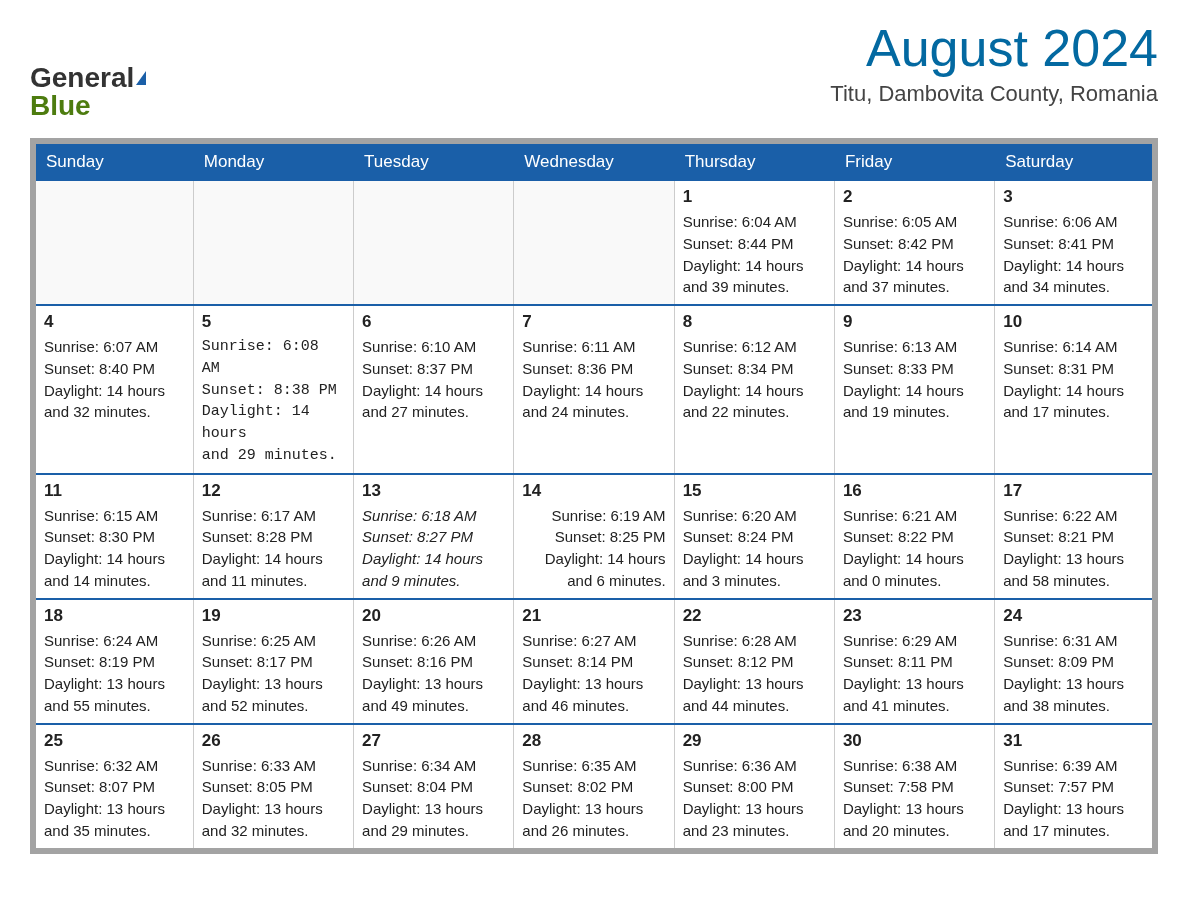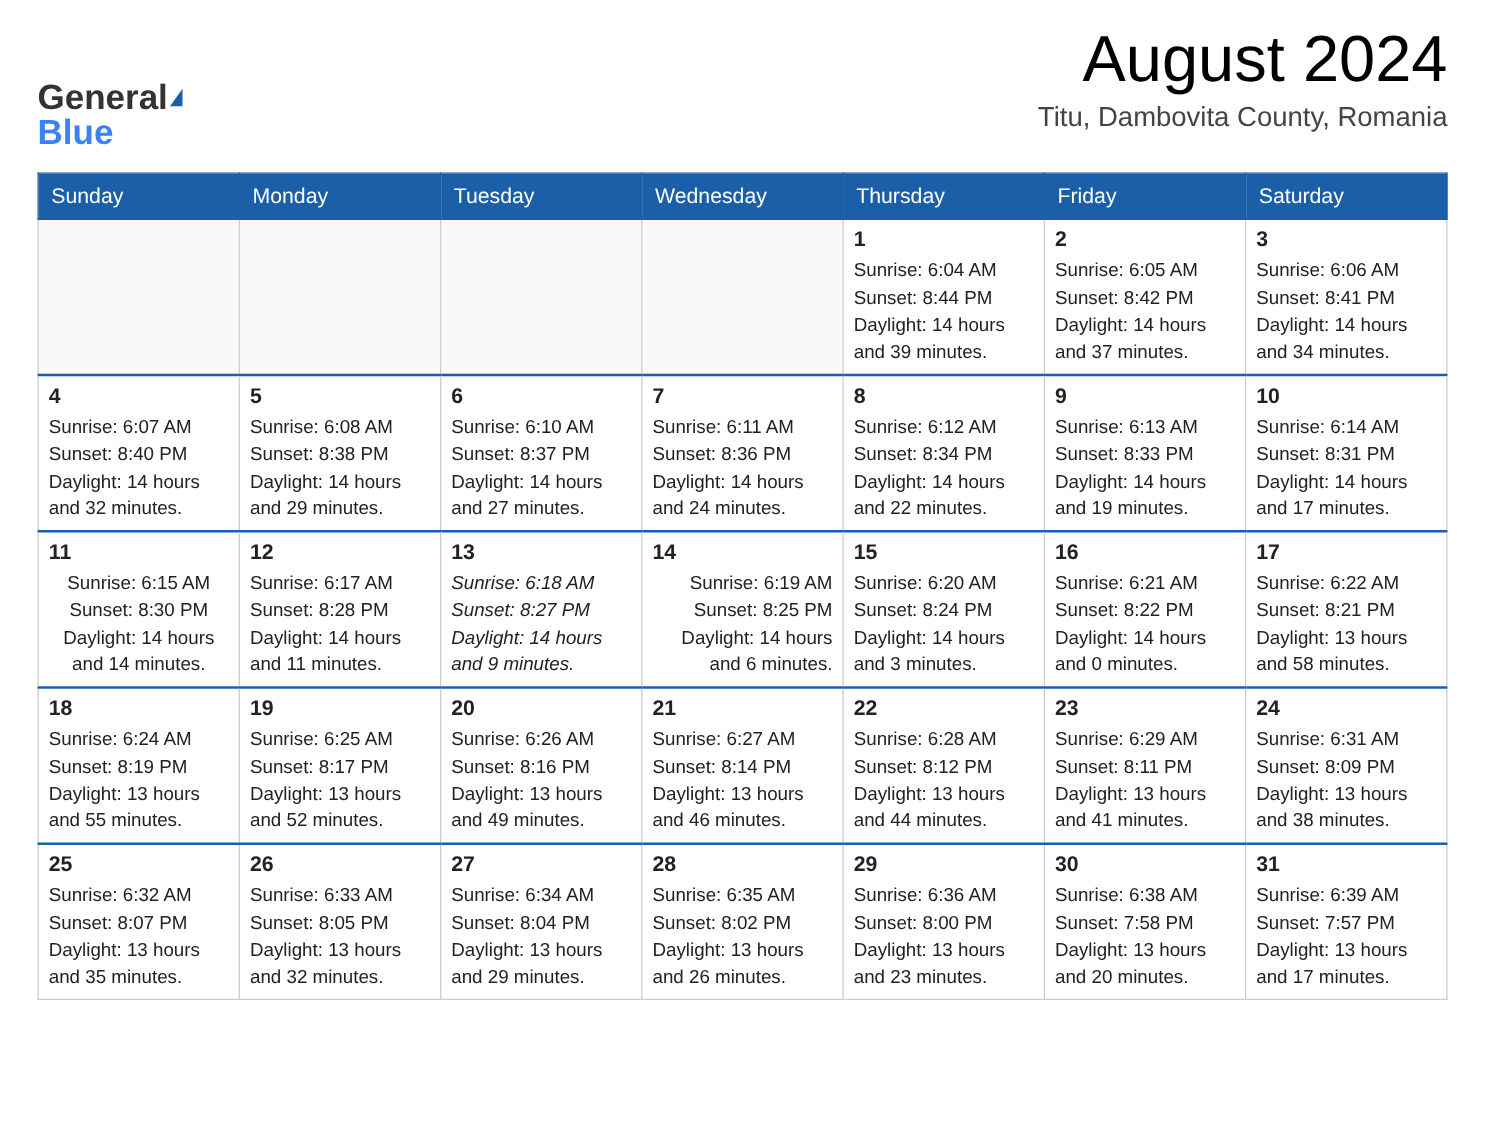--- a/index.html
+++ b/index.html
@@ -23,21 +23,21 @@
     }
     .logo-text-general {
       font-size: 28px;
       font-weight: bold;
       color: #333;
       line-height: 1;
     }
     .logo-text-blue {
       font-size: 28px;
       font-weight: bold;
-      color: #3b82f6;
+      color: #4d7c0f;
       line-height: 1;
     }
     .logo-triangle {
       display: inline-block;
       width: 0;
       height: 0;
       border-left: 10px solid transparent;
       border-right: 0px solid transparent;
       border-bottom: 14px solid #1a5fa8;
       margin-left: 2px;
@@ -47,32 +47,32 @@
       display: flex;
       align-items: center;
       margin-top: 44px;
     }
     .title-area {
       text-align: right;
     }
     .month-title {
       font-size: 52px;
       font-weight: 300;
-      color: #000000;
+      color: #0369a1;
       line-height: 1.1;
     }
     .location-title {
       font-size: 22px;
       color: #444;
       margin-top: 4px;
     }
     .calendar {
       width: 100%;
       border-collapse: collapse;
-      border: 1px solid #a3a3a3;
+      border: 6px solid #a3a3a3;
     }
     .calendar th {
       background-color: #1a5fa8;
       color: #fff;
       font-size: 17px;
       font-weight: normal;
       padding: 8px 10px;
       text-align: left;
       border: 1px solid #1a5fa8;
     }
@@ -164,21 +164,21 @@
       <tr>
         <td>
           <span class="day-number">4</span>
           <div class="day-info" style="white-space: pre-line;">Sunrise: 6:07 AM
 Sunset: 8:40 PM
 Daylight: 14 hours
 and 32 minutes.</div>
         </td>
         <td>
           <span class="day-number">5</span>
-          <div class="day-info" style="white-space: pre-line;">Sunrise: 6:08 AM
+          <div class="day-info" style="white-space: pre-line; font-family: Liberation Mono, monospace;">Sunrise: 6:08 AM
 Sunset: 8:38 PM
 Daylight: 14 hours
 and 29 minutes.</div>
         </td>
         <td>
           <span class="day-number">6</span>
           <div class="day-info" style="white-space: pre-line;">Sunrise: 6:10 AM
 Sunset: 8:37 PM
 Daylight: 14 hours
 and 27 minutes.</div>
@@ -208,21 +208,21 @@
           <span class="day-number">10</span>
           <div class="day-info" style="white-space: pre-line;">Sunrise: 6:14 AM
 Sunset: 8:31 PM
 Daylight: 14 hours
 and 17 minutes.</div>
         </td>
       </tr>
       <tr>
         <td>
           <span class="day-number">11</span>
-          <div class="day-info" style="white-space: pre-line; text-align: center;">Sunrise: 6:15 AM
+          <div class="day-info" style="white-space: pre-line;">Sunrise: 6:15 AM
 Sunset: 8:30 PM
 Daylight: 14 hours
 and 14 minutes.</div>
         </td>
         <td>
           <span class="day-number">12</span>
           <div class="day-info" style="white-space: pre-line;">Sunrise: 6:17 AM
 Sunset: 8:28 PM
 Daylight: 14 hours
 and 11 minutes.</div>

